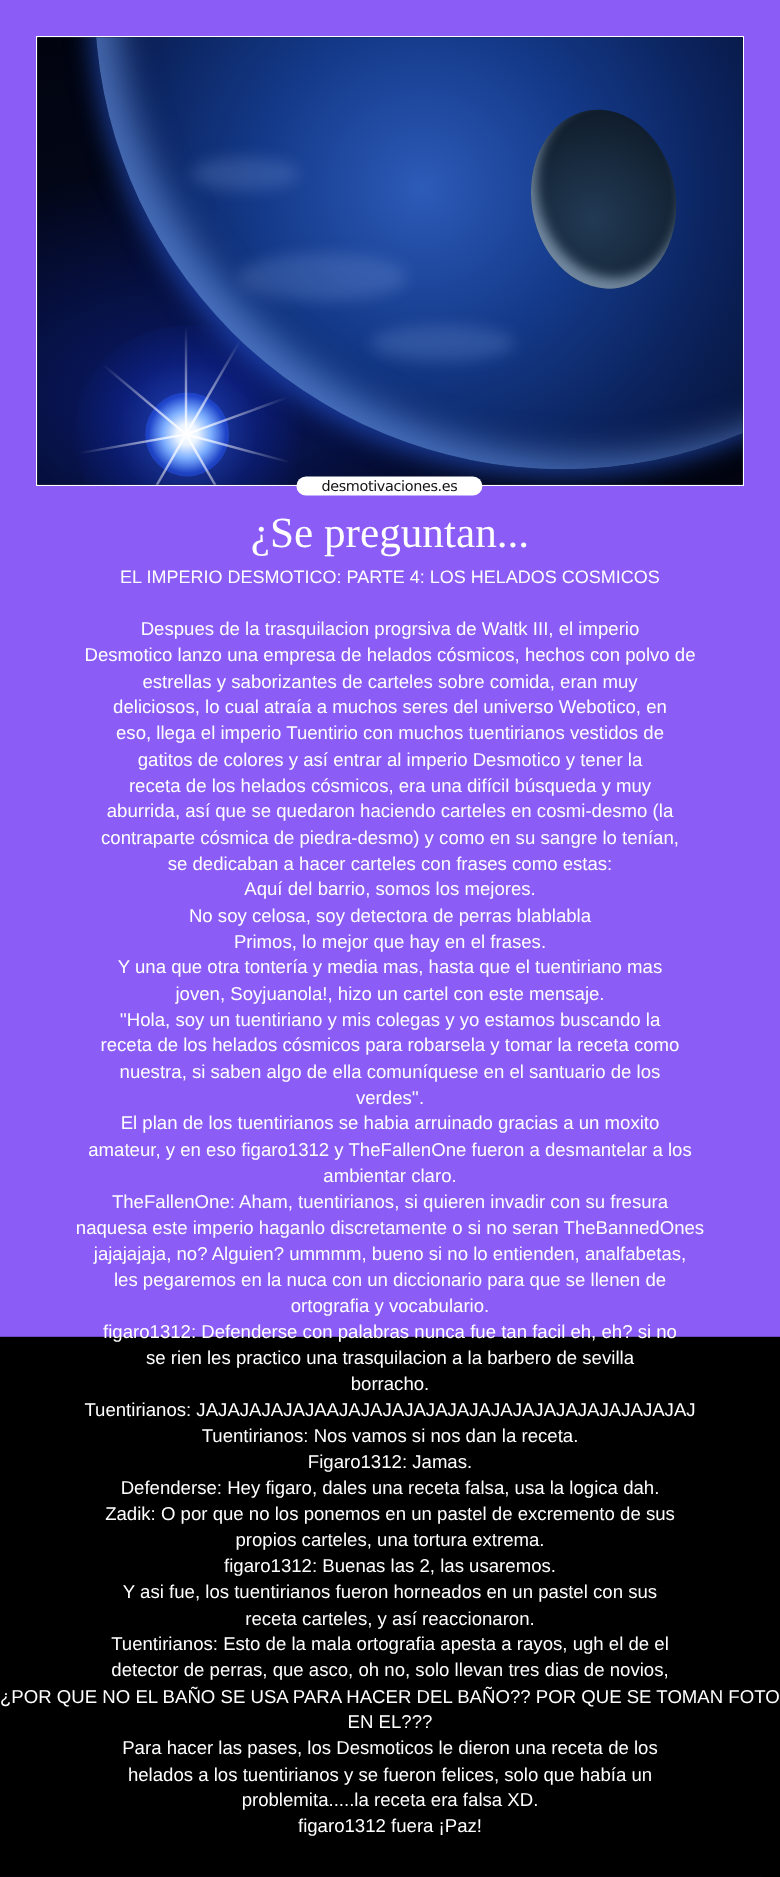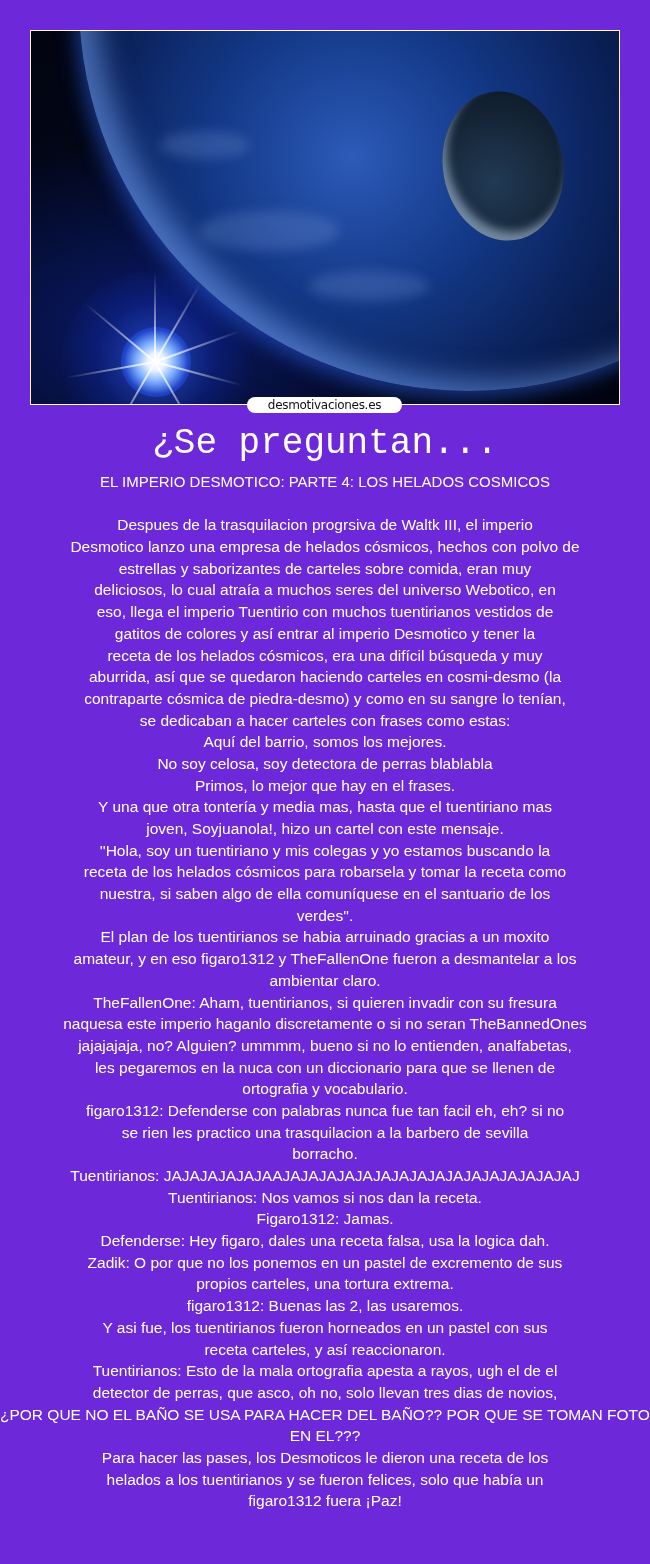--- a/index.html
+++ b/index.html
@@ -1,36 +1,36 @@
 <!DOCTYPE html>
 <html><head>
 <meta charset="utf-8">
 <style>
   html, body { margin: 0; padding: 0; background: #000; }
   body { width: 650px; height: 1564px; position: relative; overflow: hidden; font-family: "Liberation Sans", sans-serif; }
-  .poster { position: absolute; left: 0; top: 0; width: 650px; height: 1564px; background: #6d28d9; }
+  .poster { position: absolute; left: 0; top: 0; width: 650px; height: 1114px; background: #8b5cf6; }
   .frame { position: absolute; left: 30px; top: 30px; width: 588px; height: 373px; border: 1px solid #ffffff; overflow: hidden; background: #02030a; }
   .scene { position: absolute; inset: 0; background: radial-gradient(ellipse at 20% 80%, #0a1a6a 0%, #020616 45%, #010208 100%); }
   .planet { position: absolute; left: 48px; top: -420px; width: 780px; height: 780px; border-radius: 50%;
     background: radial-gradient(circle at 35% 70%, #2d5bb8 0%, #143a8a 18%, #0a1f55 36%, #050c26 55%, #02040e 75%);
     box-shadow: inset 18px -10px 28px rgba(120,170,255,0.55), -4px 6px 20px rgba(40,90,220,0.6); }
   .planet-cloud { position: absolute; border-radius: 50%; background: rgba(170,200,255,0.18); filter: blur(6px); }
   .moon { position: absolute; left: 412px; top: 60px; width: 120px; height: 150px; border-radius: 50%;
     background: radial-gradient(circle at 40% 60%, #223a55 0%, #152638 55%, #0b1420 100%);
     box-shadow: inset 6px -8px 10px rgba(190,215,240,0.55); transform: rotate(-10deg); }
   .sun { position: absolute; left: 90px; top: 296px; width: 70px; height: 70px; border-radius: 50%;
     background: radial-gradient(circle, #ffffff 0%, #e8f2ff 18%, #7fb0ff 40%, rgba(40,90,255,0.5) 65%, rgba(0,0,0,0) 100%); }
   .sun-glow { position: absolute; left: 30px; top: 240px; width: 190px; height: 180px; border-radius: 50%;
     background: radial-gradient(circle, rgba(60,110,255,0.55) 0%, rgba(20,50,200,0.25) 45%, rgba(0,0,0,0) 75%); }
   .ray { position: absolute; left: 124px; top: 330px; width: 90px; height: 2px; background: linear-gradient(90deg, rgba(255,255,255,0.9), rgba(255,255,255,0)); transform-origin: 0 50%; }
   .logo-pill { position: absolute; left: 247px; top: 397px; width: 155px; height: 16px; background: #ffffff;
     border-radius: 8px; display: flex; align-items: center; justify-content: center; }
   .logo-text { font-family: "DejaVu Sans", sans-serif; font-size: 12px; color: #111; letter-spacing: -0.3px; line-height: 16px; }
   .title { position: absolute; left: 0; top: 420px; width: 650px; text-align: center; color: #ffffff;
-    font-family: Liberation Mono, monospace; font-size: 36px; line-height: 48px; }
+    font-family: Liberation Serif, serif; font-size: 36px; line-height: 48px; }
   .body-text { position: absolute; left: 0; top: 471px; width: 650px; text-align: center; color: #ffffff;
     font-family: "Liberation Sans", sans-serif; font-size: 15.5px; }
   .line { display: block; height: 21.7px; line-height: 21.7px; white-space: nowrap; overflow: visible; }
   .line.header { font-size: 15px; }
   .line.blank { height: 21.7px; }
 </style>
 </head>
 <body>
 
 <div class="poster">
@@ -104,17 +104,18 @@
         <span class="line">propios carteles, una tortura extrema.</span>
         <span class="line">figaro1312: Buenas las 2, las usaremos.</span>
         <span class="line">Y asi fue, los tuentirianos fueron horneados en un pastel con sus</span>
         <span class="line">receta carteles, y así reaccionaron.</span>
         <span class="line">Tuentirianos: Esto de la mala ortografia apesta a rayos, ugh el de el</span>
         <span class="line">detector de perras, que asco, oh no, solo llevan tres dias de novios,</span>
         <span class="line">¿POR QUE NO EL BAÑO SE USA PARA HACER DEL BAÑO?? POR QUE SE TOMAN FOTOS</span>
         <span class="line">EN EL???</span>
         <span class="line">Para hacer las pases, los Desmoticos le dieron una receta de los</span>
         <span class="line">helados a los tuentirianos y se fueron felices, solo que había un</span>
+        <span class="line">problemita.....la receta era falsa XD.</span>
         <span class="line">figaro1312  fuera ¡Paz!</span>
       </div>
   </div>
 
 </div>
 
 </body></html>

